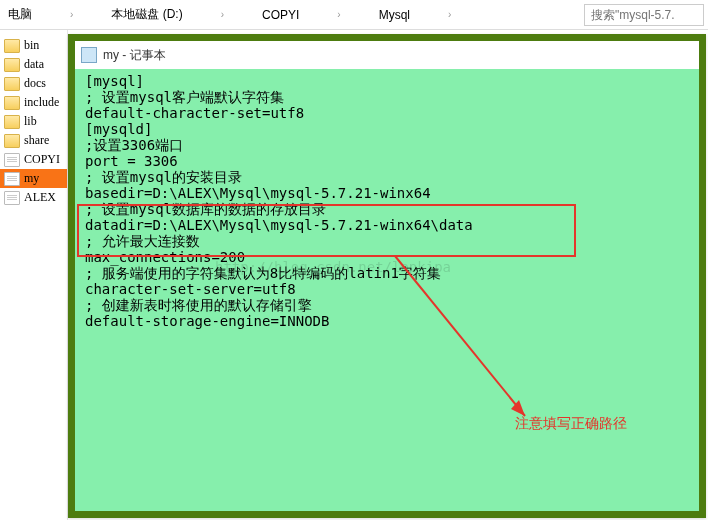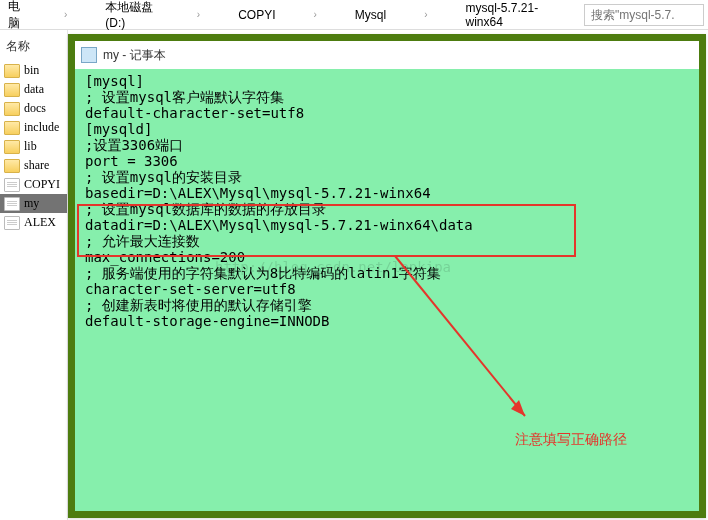--- a/index.html
+++ b/index.html
@@ -55,21 +55,21 @@
       padding: 2px 6px 6px;
     }
     .sb-item {
       display: flex;
       align-items: center;
       padding: 2px 4px;
       gap: 4px;
       cursor: default;
     }
     .sb-item.selected {
-      background: #737373;
+      background: #f97316;
     }
     .folder-icon, .file-icon {
       width: 16px;
       height: 14px;
       display: inline-block;
       flex-shrink: 0;
     }
     .folder-icon {
       background: linear-gradient(#ffe9a6, #f7cf5e);
       border: 1px solid #d8b24a;
@@ -170,27 +170,25 @@
 
 <div class="breadcrumb">
   <span class="breadcrumb-item">电脑</span>
   <span class="bc-sep">›</span>
   <span class="breadcrumb-item">本地磁盘 (D:)</span>
   <span class="bc-sep">›</span>
   <span class="breadcrumb-item">COPYI</span>
   <span class="bc-sep">›</span>
   <span class="breadcrumb-item">Mysql</span>
   <span class="bc-sep">›</span>
-  <span class="breadcrumb-item">mysql-5.7.21-winx64</span>
   <input class="search-box" placeholder="搜索&quot;mysql-5.7." style="">
 </div>
 
 <div class="main">
   <div class="sidebar">
-    <div class="sb-header">名称</div>
     <div class="sb-item">
         <span class="folder-icon"></span>
         <span class="sb-label">bin</span>
       </div>
     <div class="sb-item">
         <span class="folder-icon"></span>
         <span class="sb-label">data</span>
       </div>
     <div class="sb-item">
         <span class="folder-icon"></span>
@@ -244,15 +242,15 @@
 ; 创建新表时将使用的默认存储引擎
 default-storage-engine=INNODB</div>
 
     <div class="hl-box" style="left:2px; top:163px; width:499px; height:53px;"></div>
     <div class="watermark" style="left:140px; top:218px;">http://blog.csdn.net/lopkipa</div>
 
     <svg class="arrow" style="left:310px; top:210px;" width="160" height="190">
       <line x1="10" y1="5" x2="140" y2="165" stroke="#e4352b" stroke-width="2"></line>
       <polygon points="140,165 126,158 134,149" fill="#e4352b"></polygon>
     </svg>
-    <div class="annot-text" style="left:440px; top:390px;">注意填写正确路径</div>
+    <div class="annot-text" style="left:440px; top:374px;">注意填写正确路径</div>
   </div>
 </div>
 
 </body></html>

